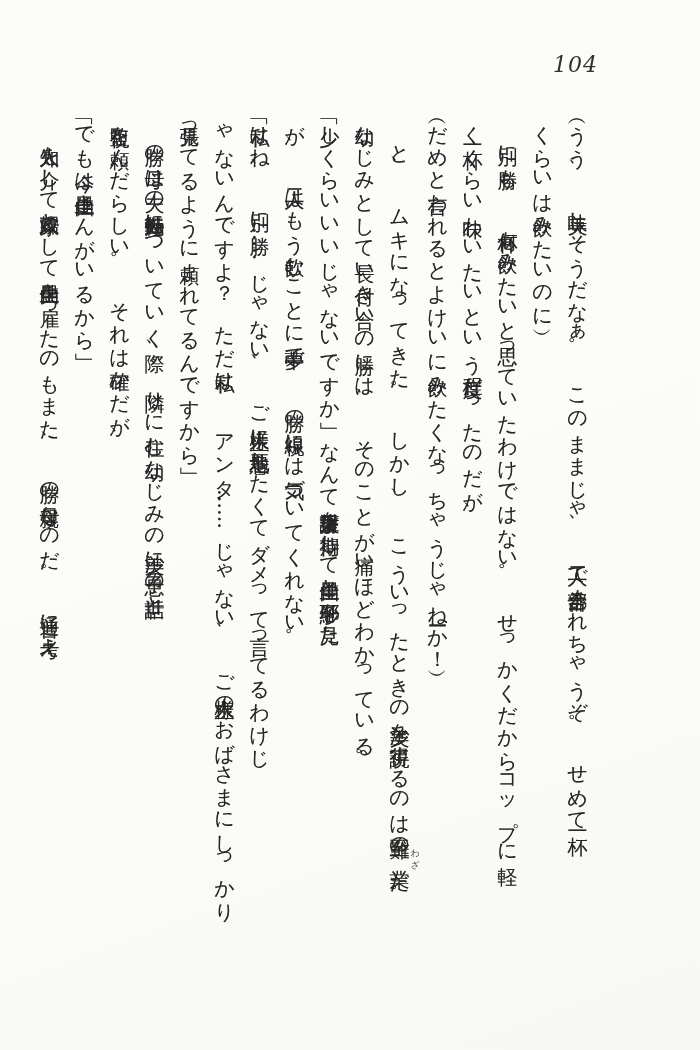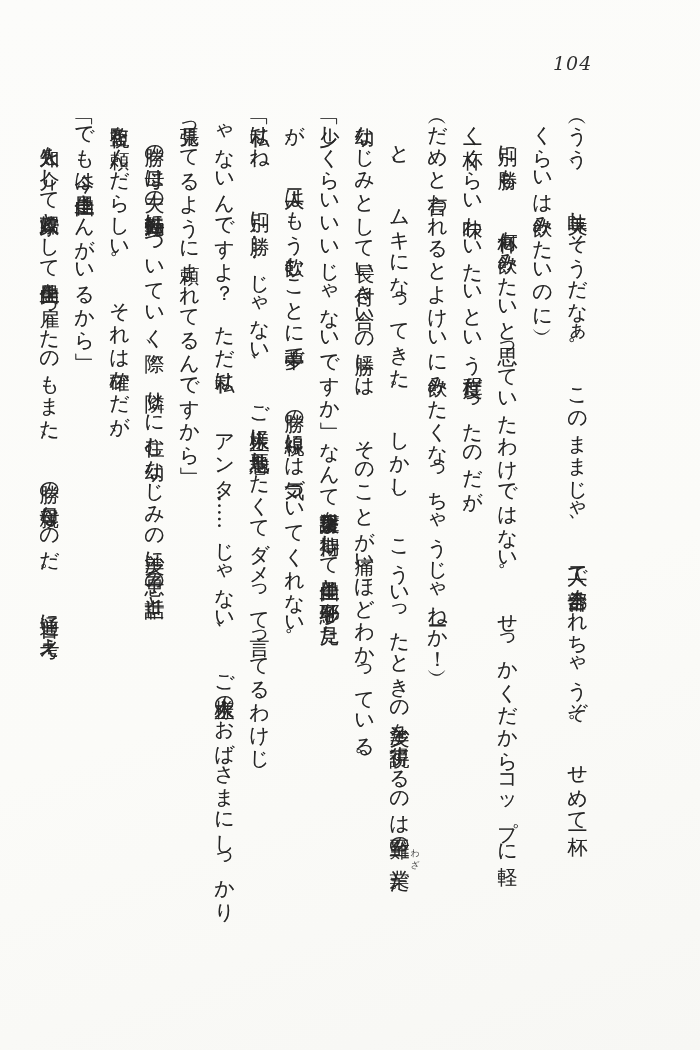--- a/index.html
+++ b/index.html
@@ -14,21 +14,21 @@
     width: 700px;
     height: 1050px;
     background: linear-gradient(160deg, #fcfcfa 0%, #fbfbf8 60%, #f7f7f4 100%);
     overflow: hidden;
     font-family: "DejaVu Serif", "Liberation Serif", serif;
   }
   .page-number {
     position: absolute;
     top: 52px;
     left: 553px;
-    font-size: 19px;
+    font-size: 22px;
     font-style: italic;
     color: #303030;
     letter-spacing: 1px;
   }
   .text-block {
     position: absolute;
     top: 112px;
     right: 105px;
     height: 852px;
     writing-mode: vertical-rl;

